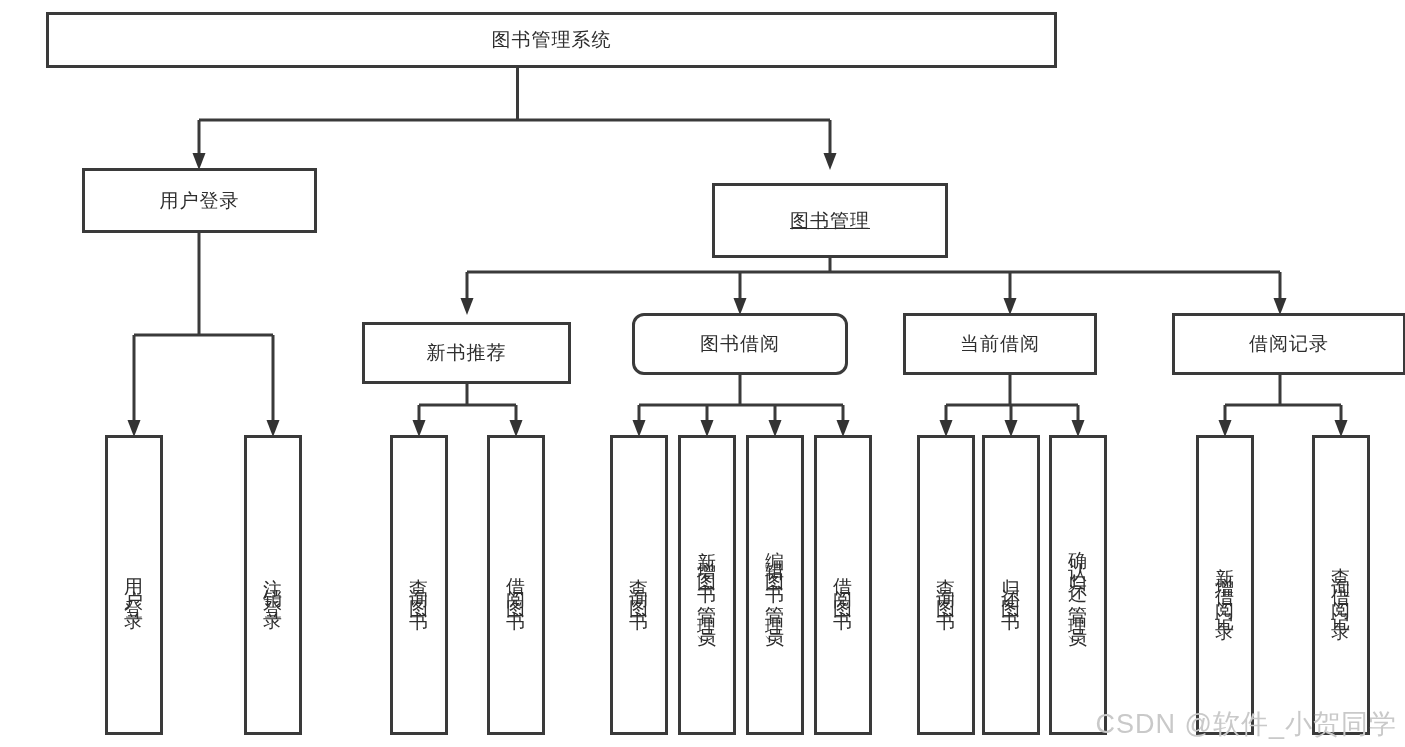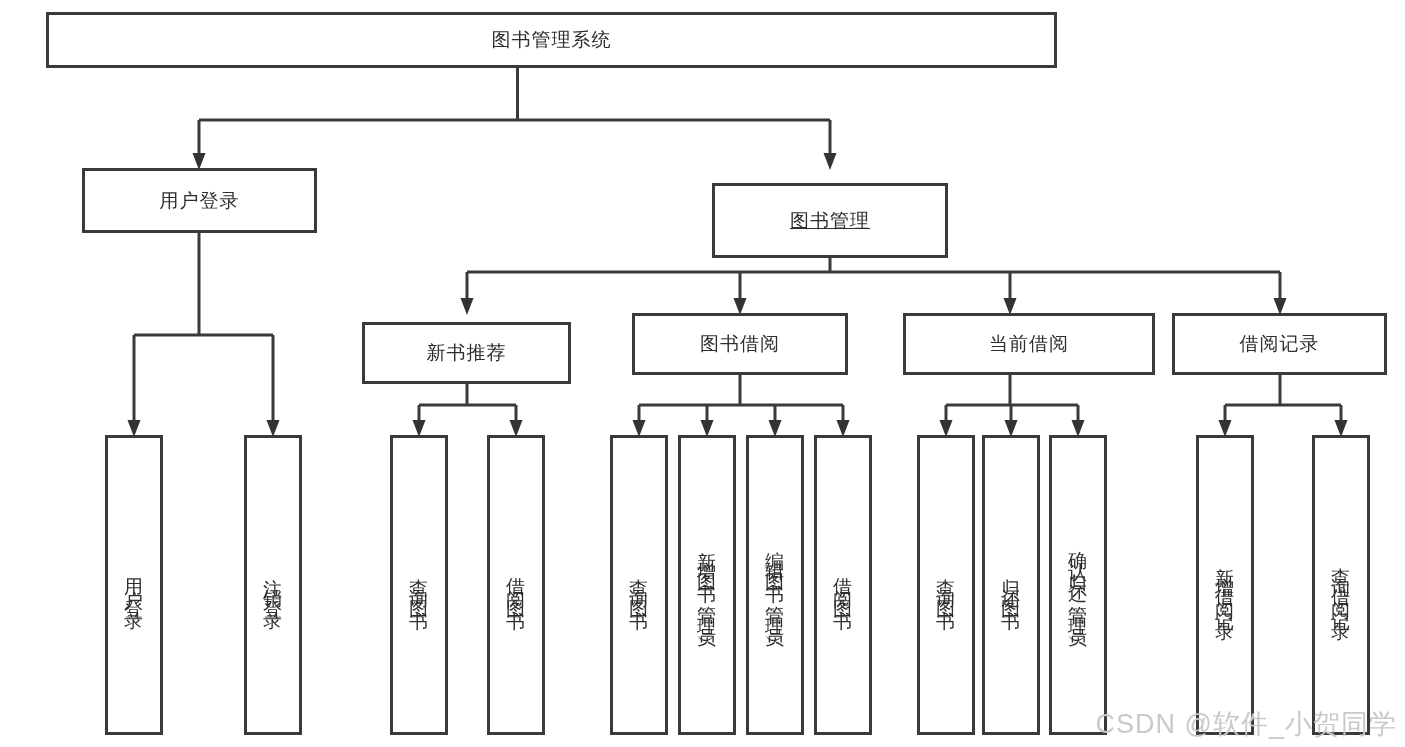--- a/index.html
+++ b/index.html
@@ -33,23 +33,23 @@
     line-height: 1;
     white-space: nowrap;
   }
   
   .n-root { left: 12px;  top: 12px;  width: 1011px; height: 56px; margin-left: 34px; }
   
   .n-l2a  { left: 82px;  top: 168px; width: 235px;  height: 65px; }
   .n-l2b  { left: 712px; top: 183px; width: 236px;  height: 75px; text-decoration: underline; }
   
   .n-l3a  { left: 362px;  top: 313px; width: 209px; height: 62px; margin-top: 9px; }
-  .n-l3b  { left: 632px;  top: 313px; width: 216px; height: 62px; }
-  .n-l3c  { left: 903px;  top: 313px; width: 252px; height: 62px; }
-  .n-l3d  { left: 1172px; top: 313px; width: 215px; height: 62px; }
+  .n-l3b  { left: 632px;  top: 313px; width: 216px; height: 62px; border-radius: 12px; }
+  .n-l3c  { left: 903px;  top: 313px; width: 194px; height: 62px; }
+  .n-l3d  { left: 1172px; top: 313px; width: 234px; height: 62px; }
   
   .n-a1 { left: 105px;  } .n-a2 { left: 244px;  }
   .n-b1 { left: 390px;  } .n-b2 { left: 487px;  }
   .n-c1 { left: 610px;  } .n-c2 { left: 678px;  } .n-c3 { left: 746px;  } .n-c4 { left: 814px; }
   .n-d1 { left: 917px;  } .n-d2 { left: 982px;  } .n-d3 { left: 1049px; }
   .n-e1 { left: 1196px; } .n-e2 { left: 1312px; }
   #watermark {
     position: absolute;
     right: 8px;
     bottom: 5px;

